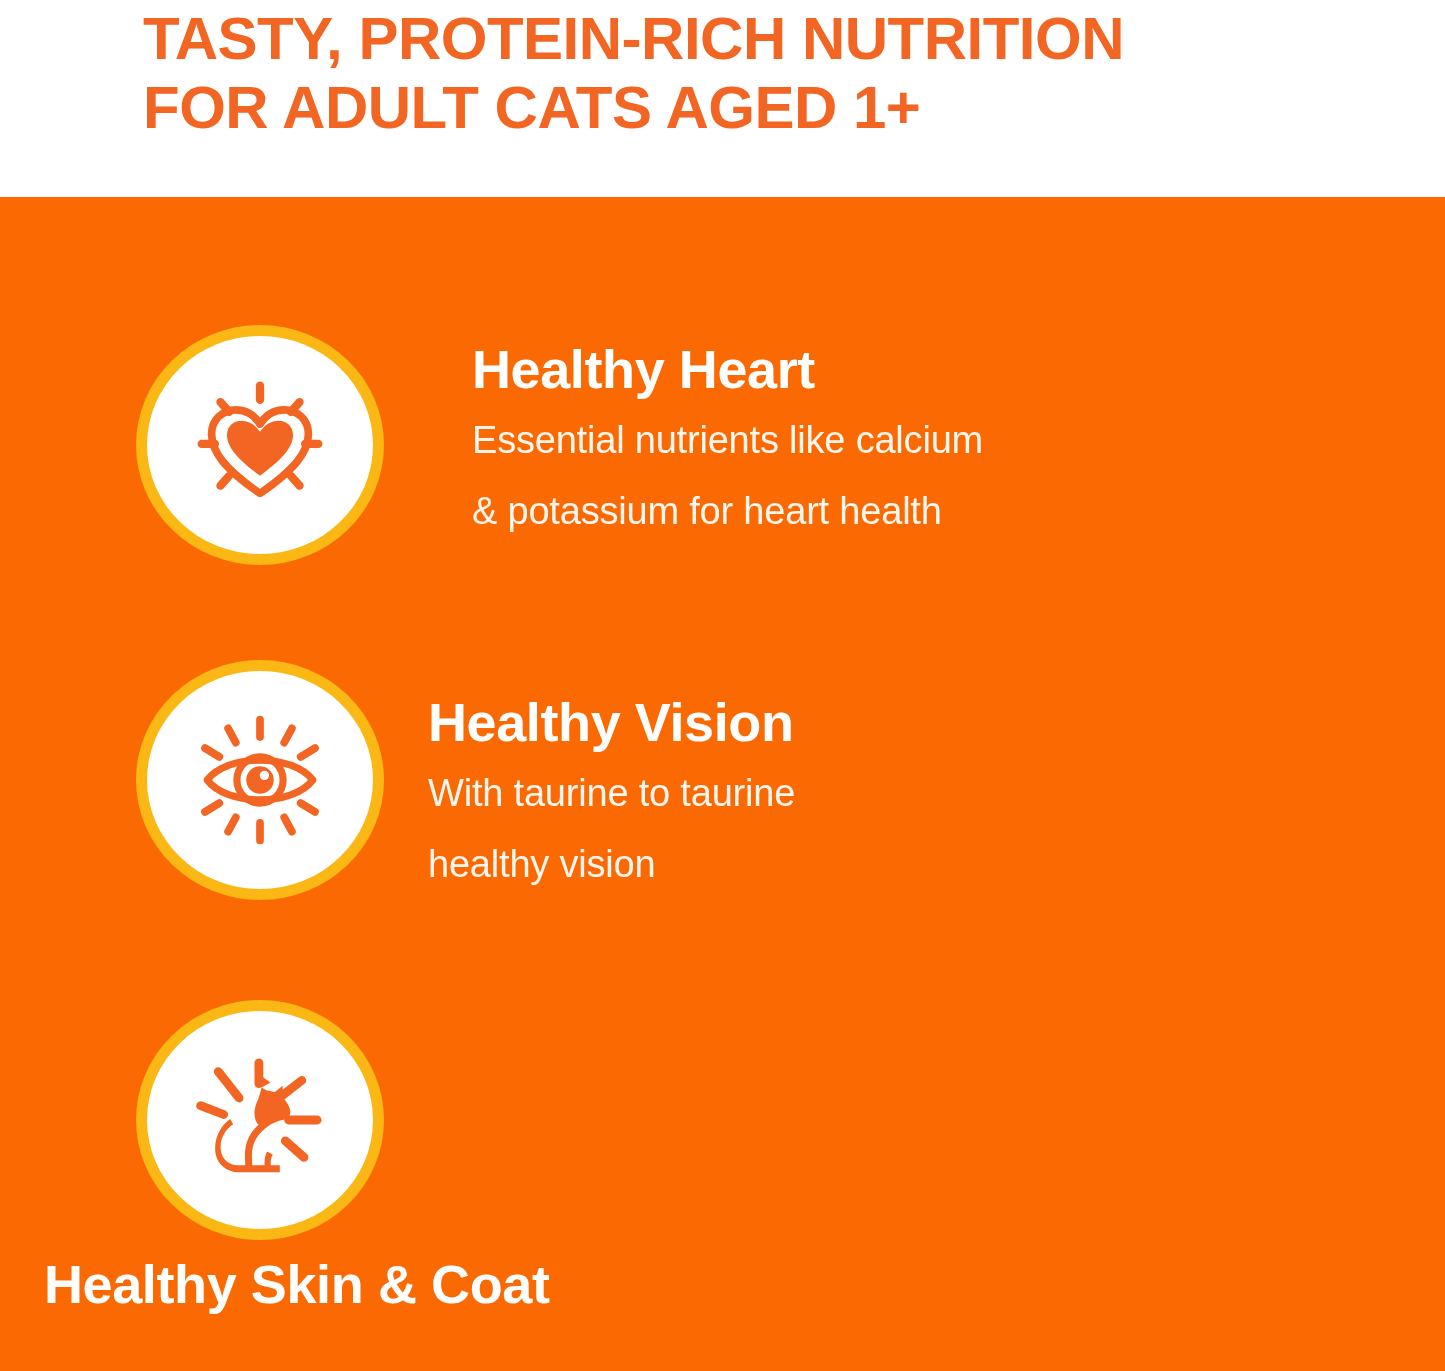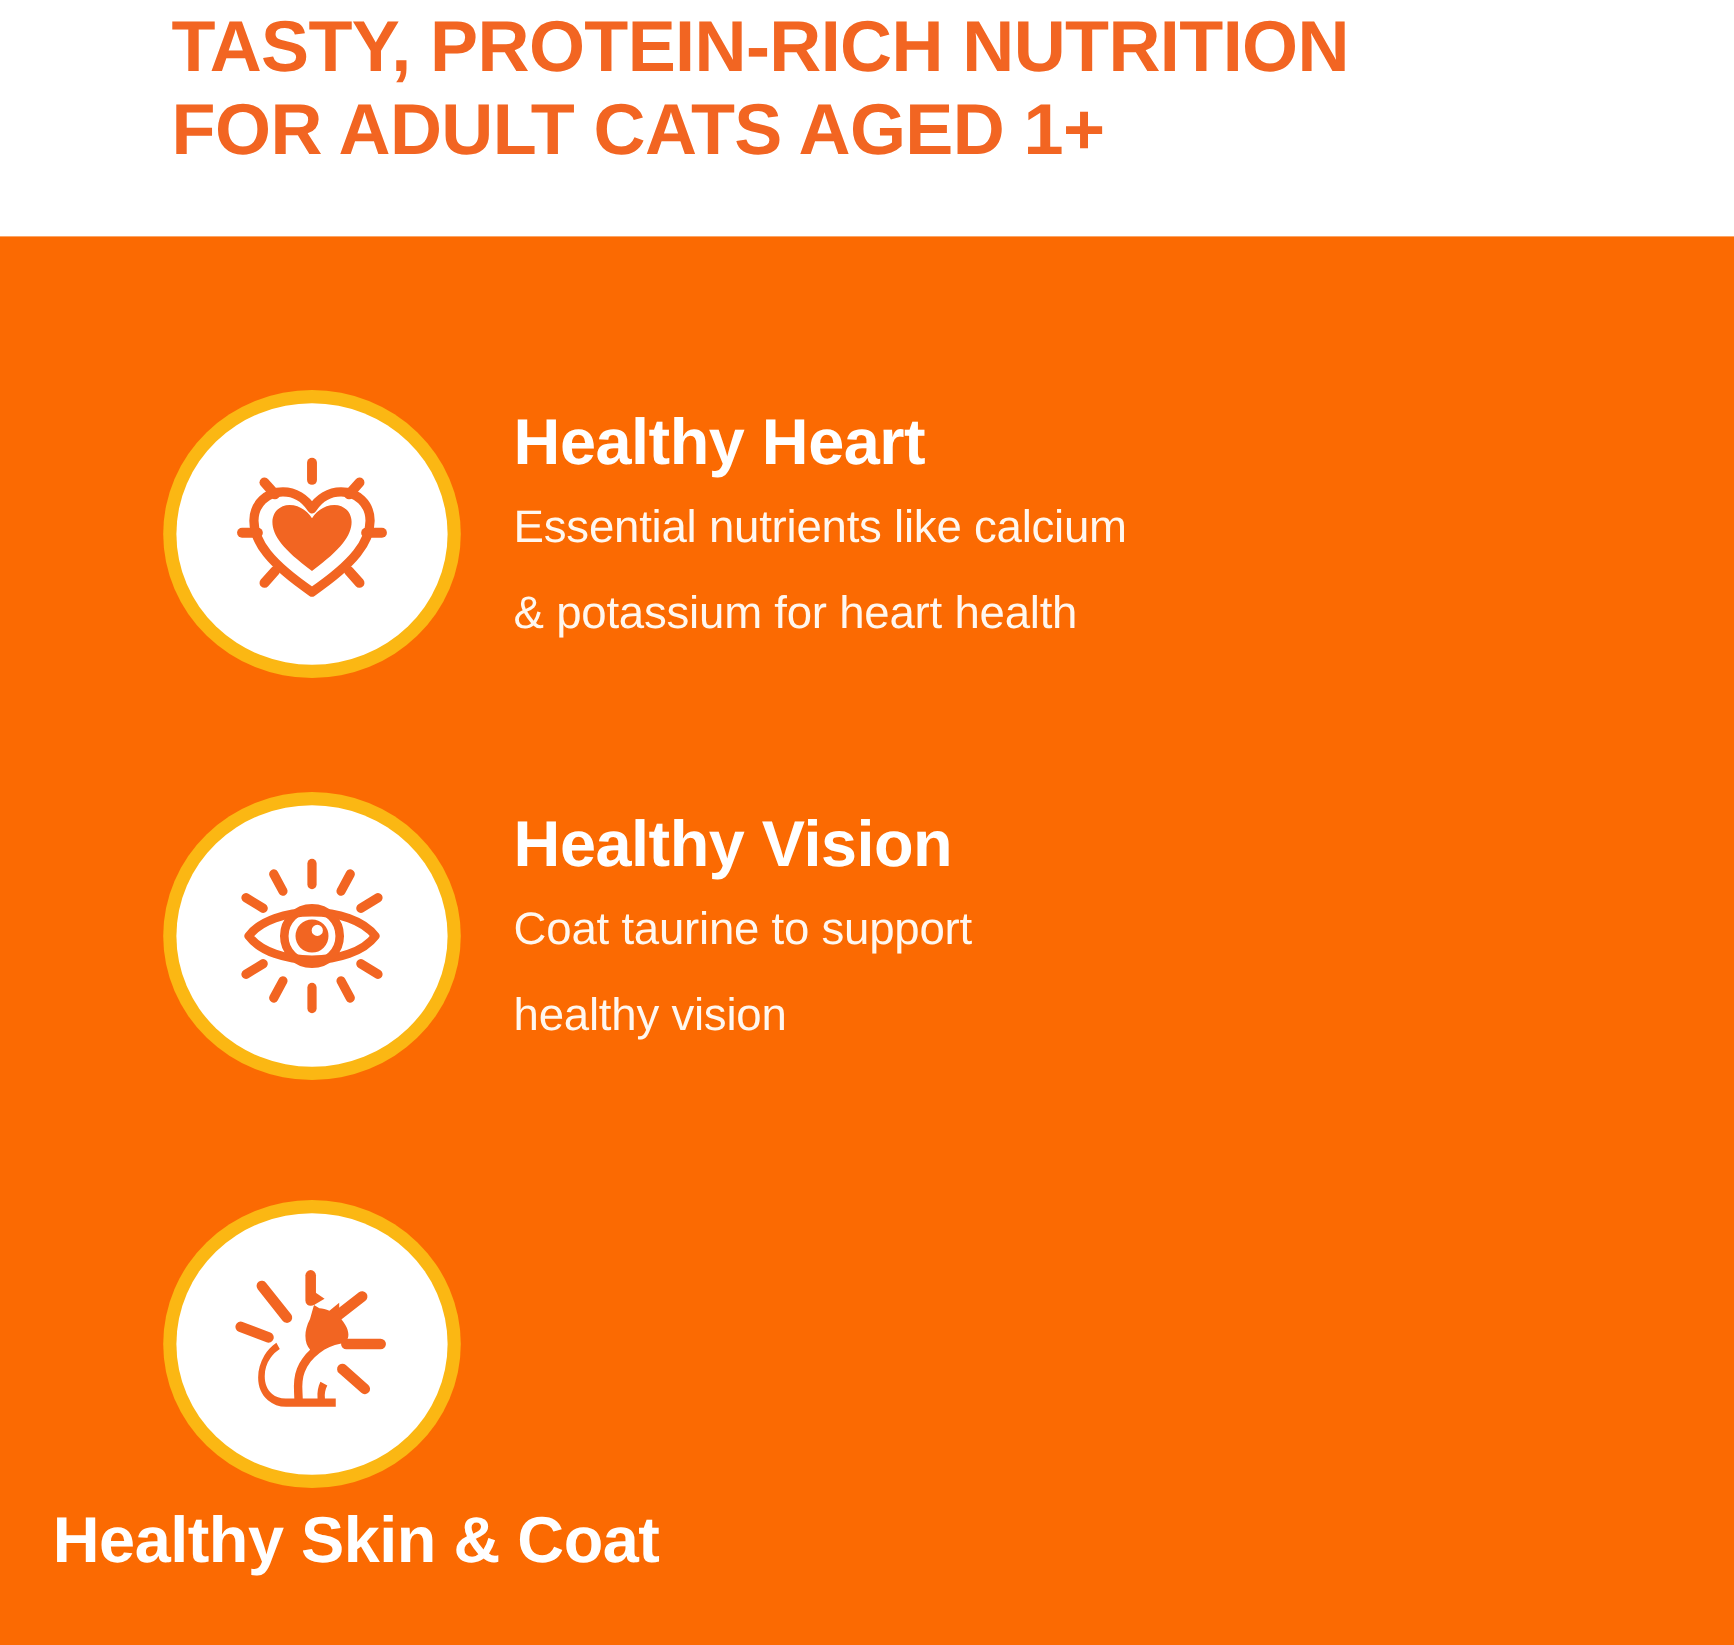--- a/index.html
+++ b/index.html
@@ -57,22 +57,22 @@
   }
 
   
   .benefit-row {
     position: absolute;
     left: 0;
     width: 1445px;
     display: flex;
     align-items: flex-start;
   }
-  .benefit-row.r0 { top: 128px; }
-  .benefit-row.r1 { top: 463px; }
+  .benefit-row.r0 { top: 128px; gap: 44px; }
+  .benefit-row.r1 { top: 463px; align-items: flex-end; }
   .benefit-row.r2 { top: 803px; flex-direction: column; }
 
   .icon-badge {
     position: relative;
     flex: 0 0 auto;
     margin-left: 136px;
     width: 248px;
     height: 240px;
     border-radius: 50%;
     background: #FBB713;
@@ -200,21 +200,21 @@
           <path d="M60 47.5
                    A 12.5 12.5 0 1 0 60 72.5
                    A 12.5 12.5 0 0 0 60 47.5 Z
                    M64 51.5
                    A 4.2 4.2 0 1 1 64 60
                    A 4.2 4.2 0 1 1 64 51.5 Z" fill="#F26522" fill-rule="evenodd"></path>
         </svg>
       </div>
       <div class="benefit-text">
         <div class="benefit-title">Healthy Vision</div>
-        <div class="benefit-desc">Coat taurine to support
+        <div class="benefit-desc">With taurine to taurine
 healthy vision</div>
       </div>
     </div>
 
     <div class="benefit-row r2">
       <div class="icon-badge">
         <svg viewBox="0 0 120 120" aria-hidden="true">
           <g fill="none" stroke="#F26522" stroke-width="8" stroke-linecap="round">
 
             <line x1="22" y1="16" x2="41" y2="40"></line>

